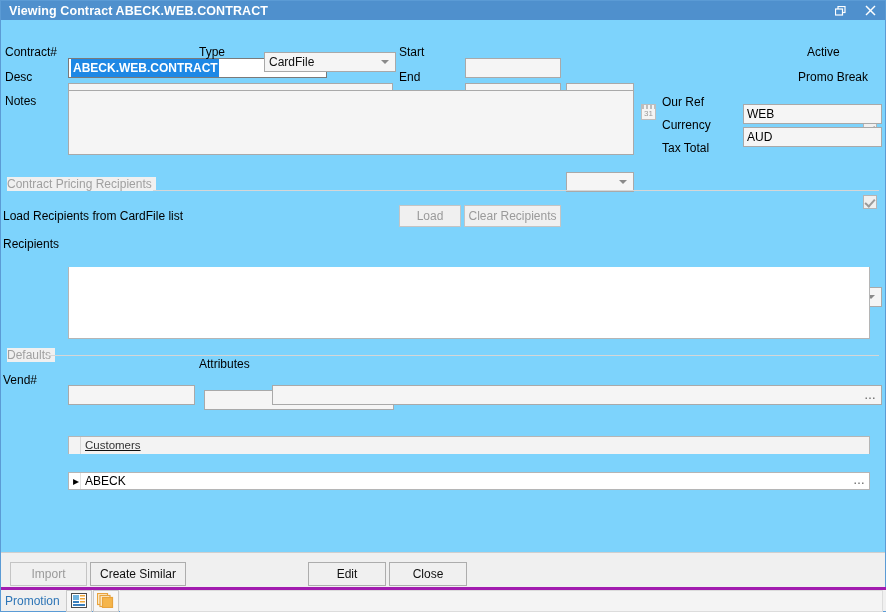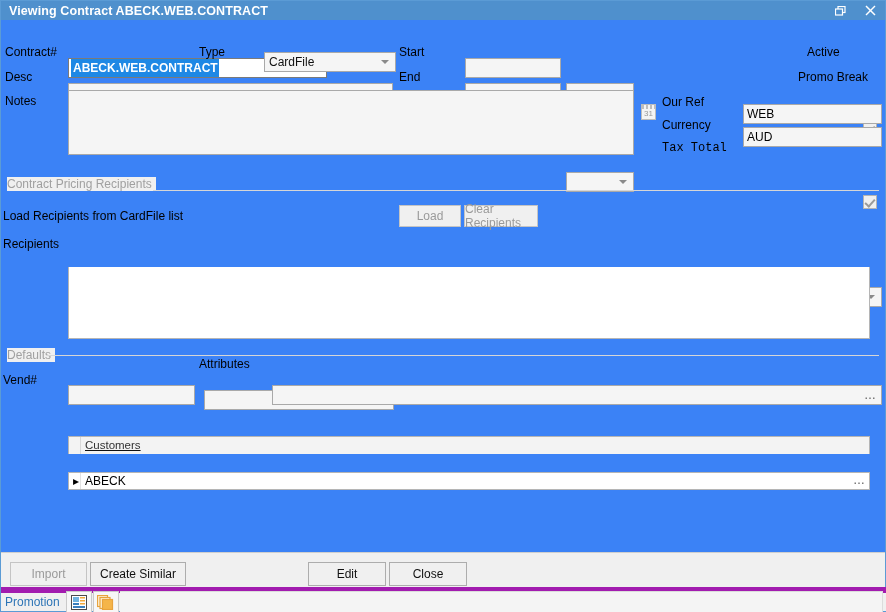--- a/index.html
+++ b/index.html
@@ -49,21 +49,21 @@
     width: 30px; height: 19px;
     display: flex; align-items: center; justify-content: center;
     color: #ffffff;
     font-size: 12px;
   }
   .tb-btn svg { display: block; }
   
   .content {
     flex: 1 1 auto;
     position: relative;
-    background: #3b82f6;
+    background: #7dd3fc;
   }
   .abs { position: absolute; }
   label.fld, .lbl {
     font-size: 12px;
     color: #000;
     white-space: nowrap;
     line-height: 14px;
   }
   .txtbox {
     background: #f5f5f5;
@@ -227,21 +227,21 @@
     position: absolute;
     left: 0; right: 0;
     background: #f0f0f0;
     border-top: 1px solid #cfcfcf;
   }
   .statusbar {
     position: absolute;
     left: 0; bottom: 0;
     width: 886px; height: 24px;
     background: #f0f0f0;
-    border-top: 6px solid #a21caf;
+    border-top: 3px solid #a21caf;
     display: flex; align-items: center;
   }
   .status-link {
     color: #2e75b6;
     font-size: 12px;
     padding-left: 4px;
     padding-right: 6px;
   }
   .status-icon {
     width: 26px; height: 22px;
@@ -339,37 +339,37 @@
     <div class="abs lbl" style="left:4px; top:74px;"><span>Notes</span></div>
     <div class="abs notes" style="left:67px; top:70px; width:566px; height:65px;"><span></span></div>
 
     
     <div class="abs lbl" style="left:661px; top:75px;"><span>Our Ref</span></div>
     <div class="abs txtbox" style="left:742px; top:67px; width:139px;"><span>WEB</span></div>
 
     <div class="abs lbl" style="left:661px; top:98px;"><span>Currency</span></div>
     <div class="abs txtbox" style="left:742px; top:90px; width:139px;"><span>AUD</span></div>
 
-    <div class="abs lbl" style="left:661px; top:121px;font-family:Liberation Mono, monospace;"><span>Tax Total</span></div>
+    <div class="abs lbl" style="left:661px; top:121px;"><span>Tax Total</span></div>
     <div class="abs combo" style="left:742px; top:113px; width:139px;">
       <span>Tax Free Up</span>
       <span class="arrow"></span>
     </div>
 
     
     <div class="abs group-label" style="left:6px; top:157px;">Contract Pricing Recipients</div>
     <div class="abs group-line" style="left:152px; top:170px; width:726px;"></div>
 
     <div class="abs lbl" style="left:2px; top:189px;">Load Recipients from CardFile list</div>
     <div class="abs combo" style="left:203px; top:185px; width:190px;">
       <span></span>
       <span class="arrow"></span>
     </div>
     <div class="abs btn disabled" style="left:398px; top:185px; width:62px; height:22px;">Load</div>
-    <div class="abs btn disabled" style="left:463px; top:185px; width:74px; height:22px;">Clear Recipients</div>
+    <div class="abs btn disabled" style="left:463px; top:185px; width:97px; height:22px;">Clear Recipients</div>
 
     <div class="abs lbl" style="left:2px; top:217px;">Recipients</div>
 
     
     <div class="abs grid" style="left:67px; top:211px; width:802px; height:18px; border-bottom:none;text-decoration:underline;">
       <div class="grid-head" style="border-bottom:none;">
         <div class="hc" style="width:12px; border-right:1px solid #d8d8d8;"></div>
         <div class="hc" style="width:788px; border-right:none;">Customers</div>
       </div>
     </div>

